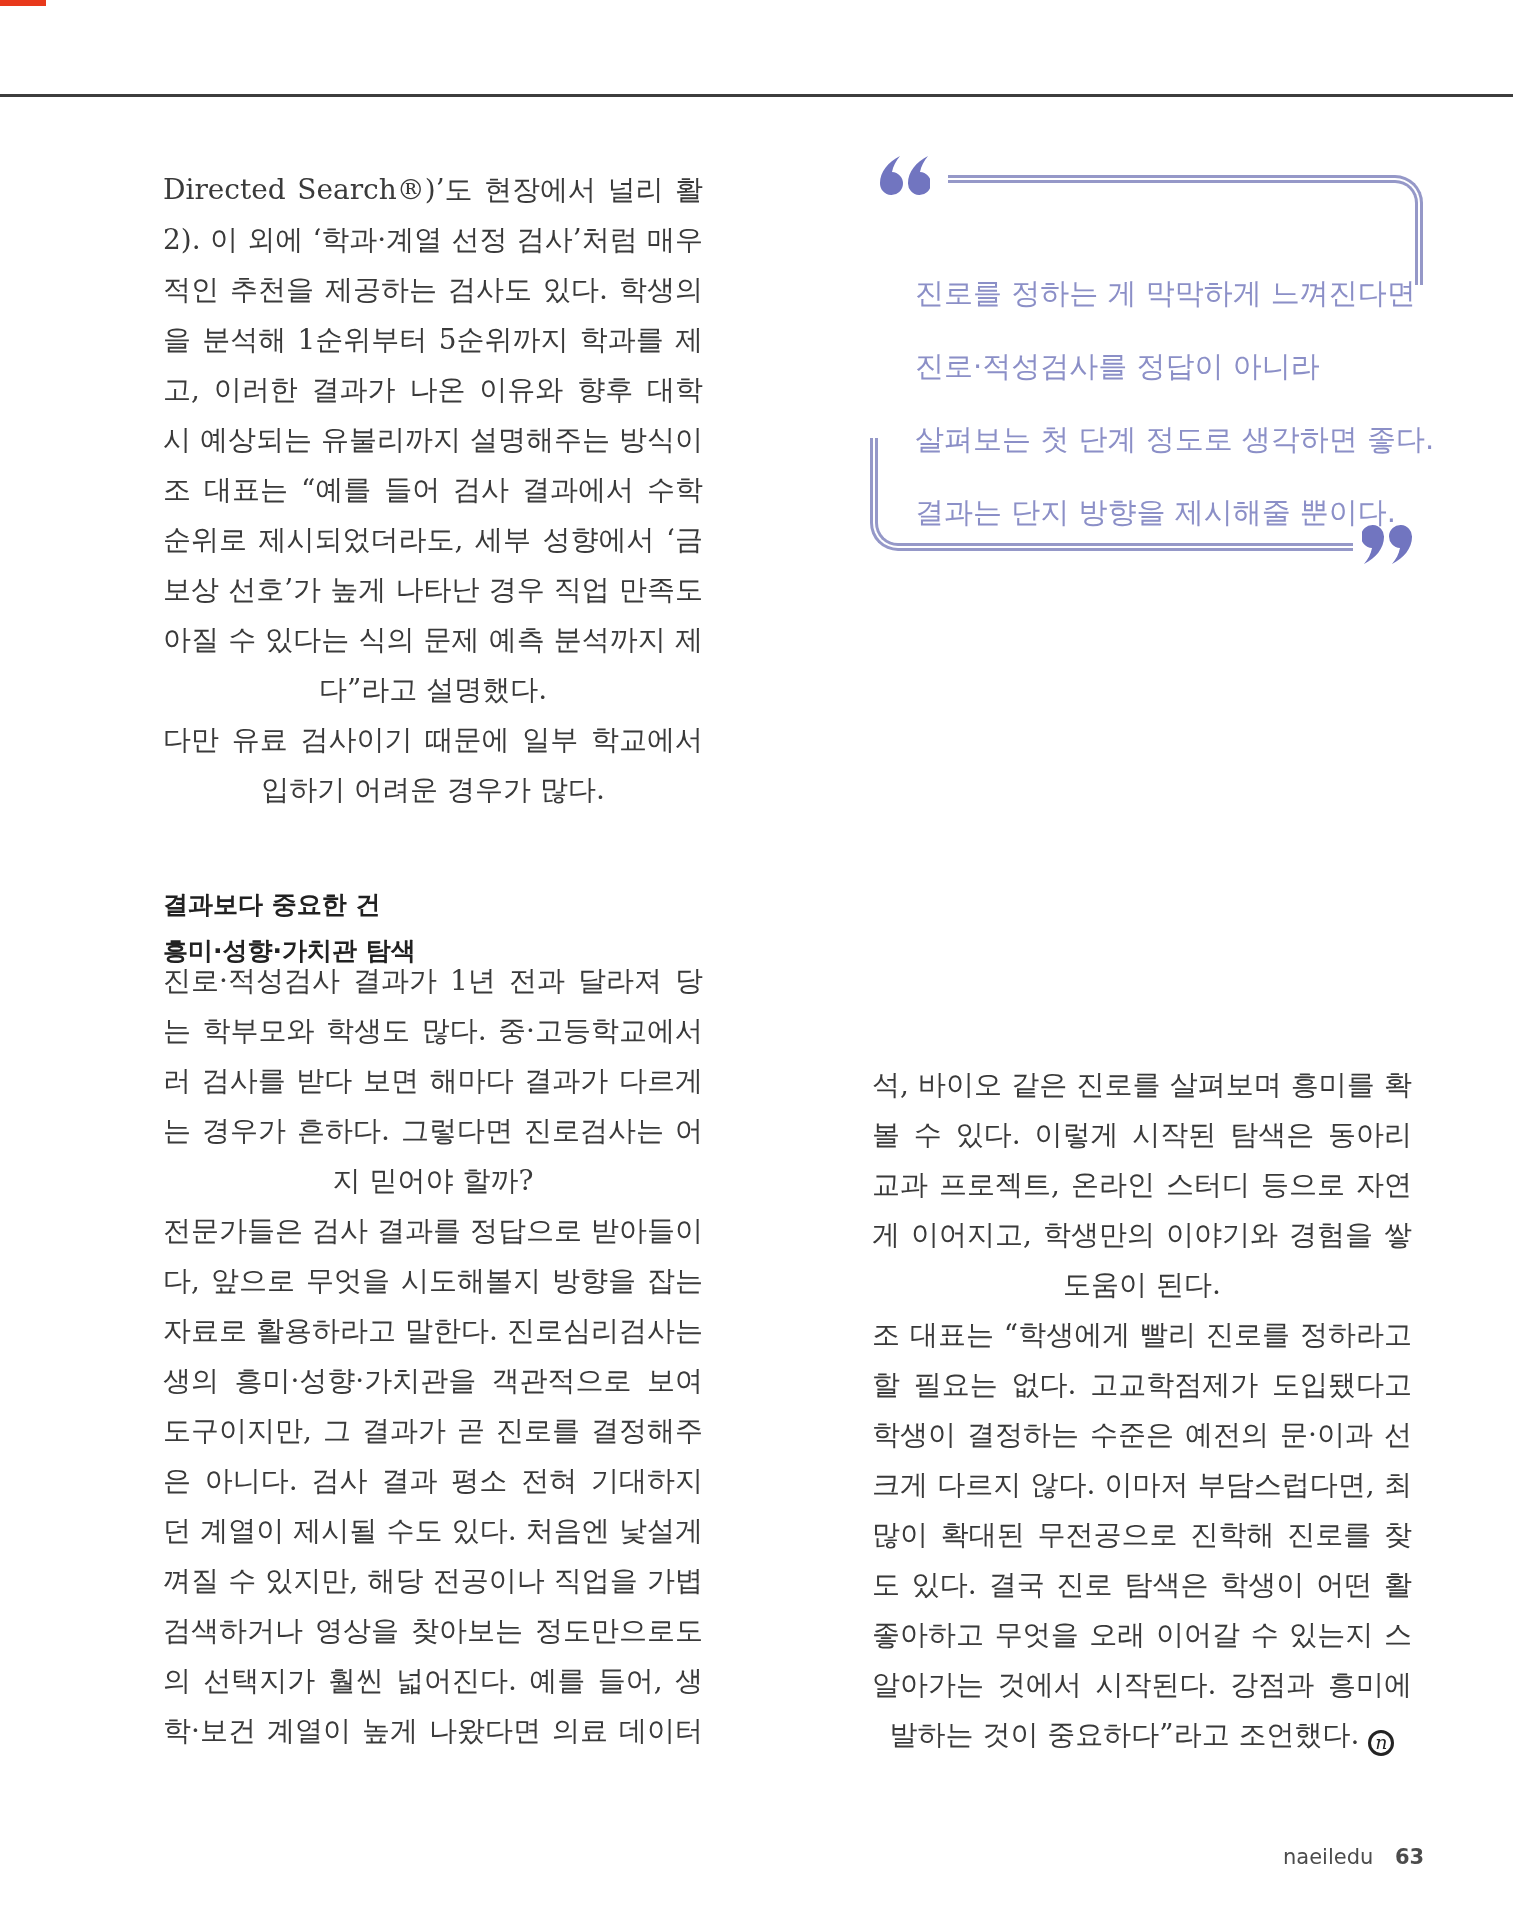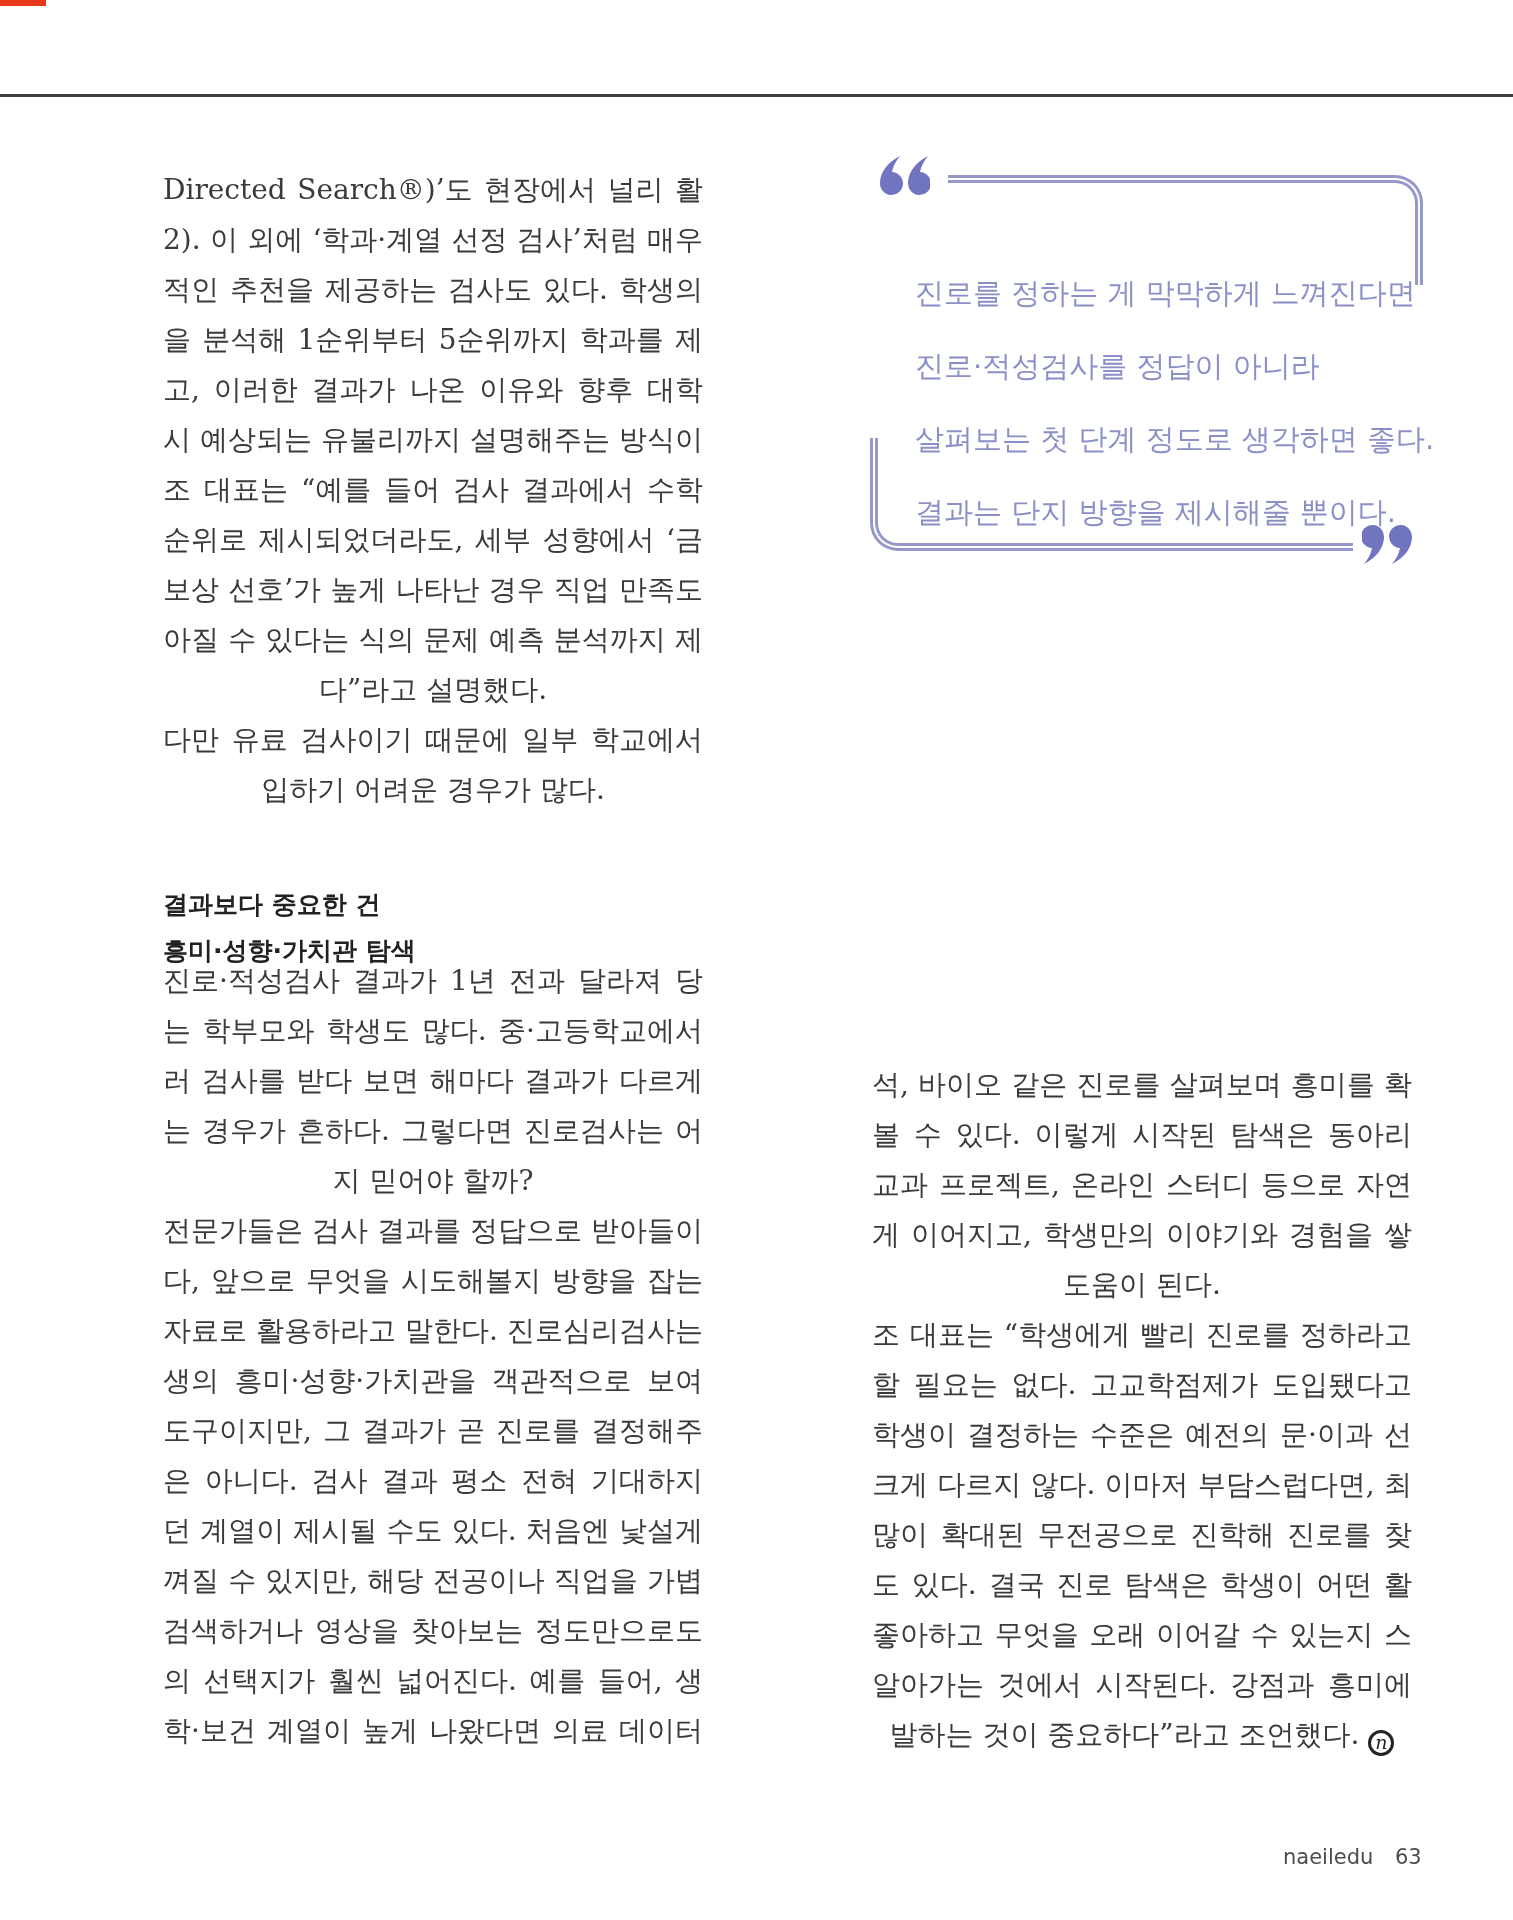--- a/index.html
+++ b/index.html
@@ -48,21 +48,21 @@
   }
   .qline { height:46px; line-height:46px; white-space:nowrap;margin-top:27px; }
 
   
   .footer {
     position:absolute; top:1845px; left:0; width:1402px; height:30px;
     font-family:"DejaVu Sans","Liberation Sans",sans-serif;
     font-size:21px; color:#4c4c4c;
   }
   .footer .brand { position:absolute; left:1283px; top:0; }
-  .footer .pageno { position:absolute; left:1395px; top:0; }
+  .footer .pageno { position:absolute; left:1395px; top:0;font-weight:bold; }
 
   
   .n-logo {
     display:inline-flex; align-items:center; justify-content:center;
     width:26px; height:26px; border:3px solid #242424; border-radius:50%;
     font-family:"DejaVu Serif","Liberation Serif",serif;
     font-style:italic; font-size:19px; line-height:1; color:#242424;
     margin-left:9px; vertical-align:-5px; box-sizing:border-box;
   }
 </style>

